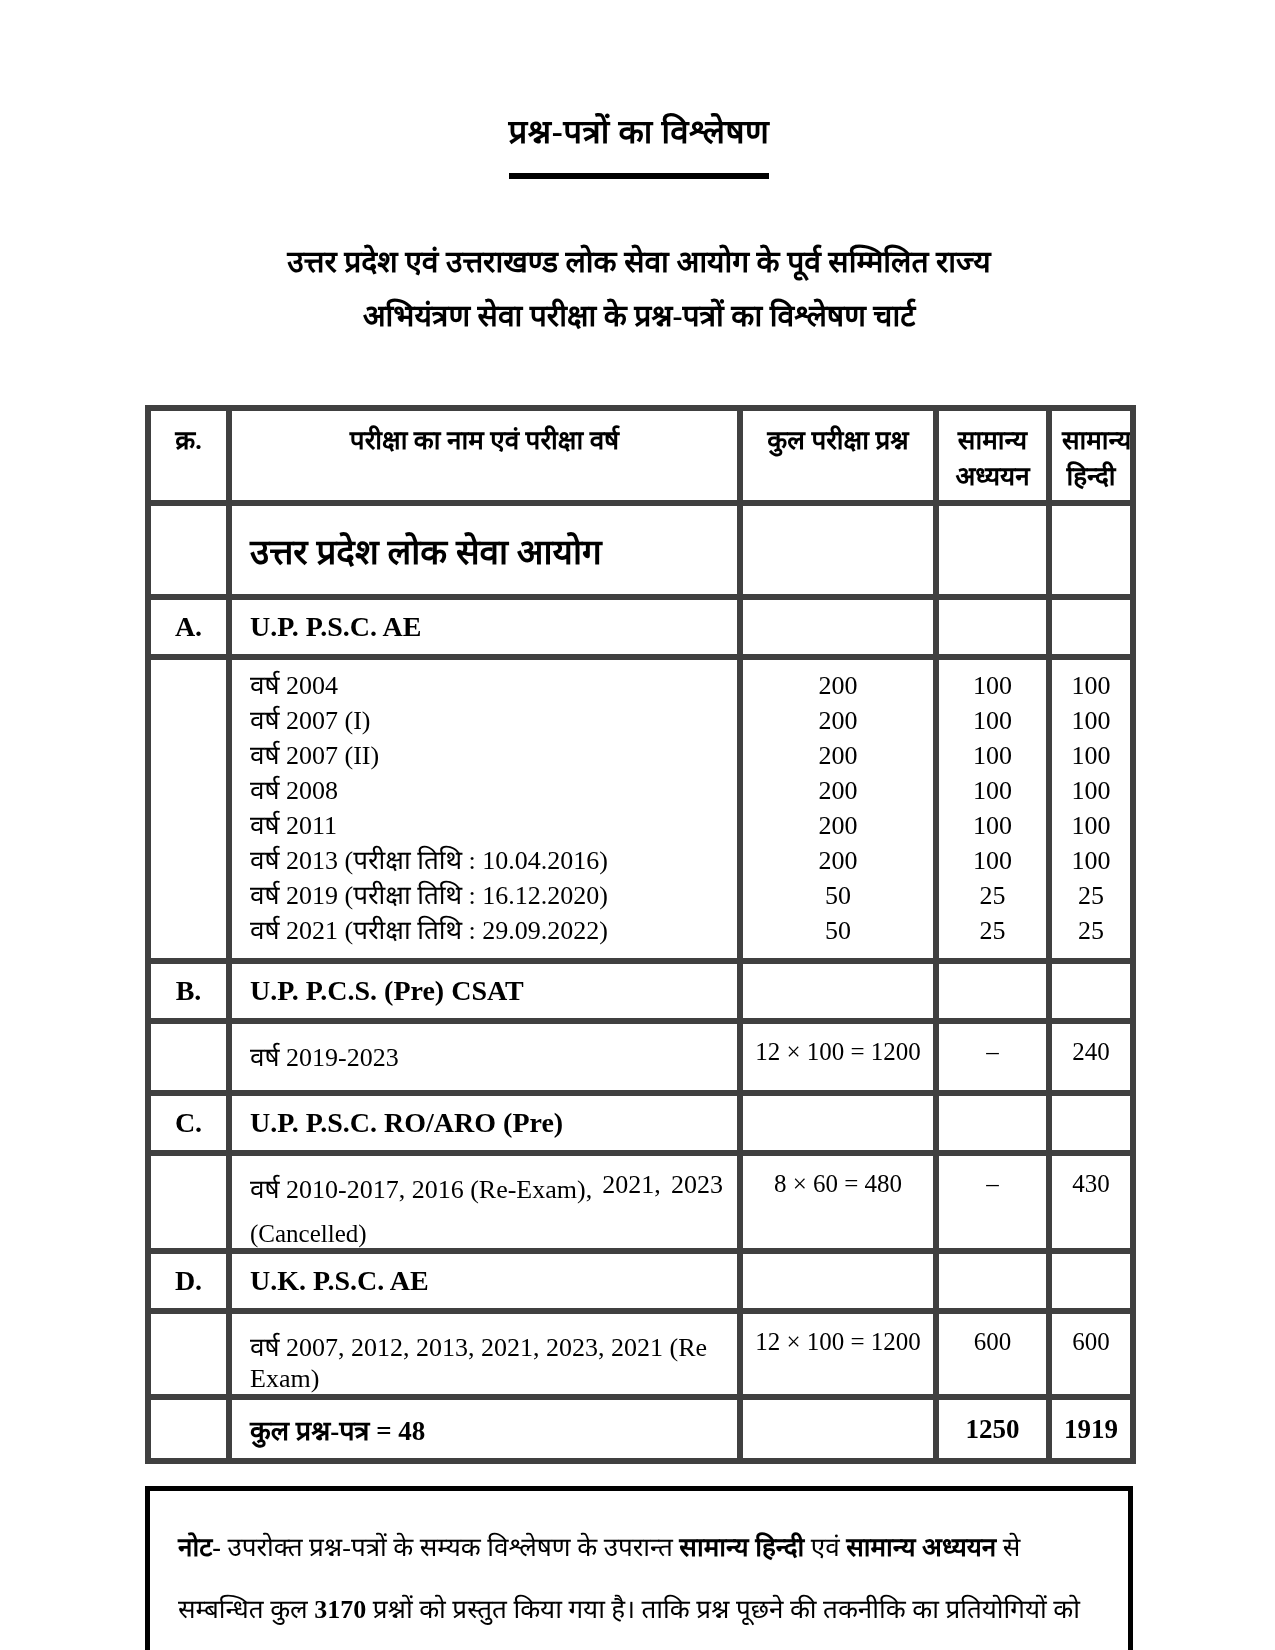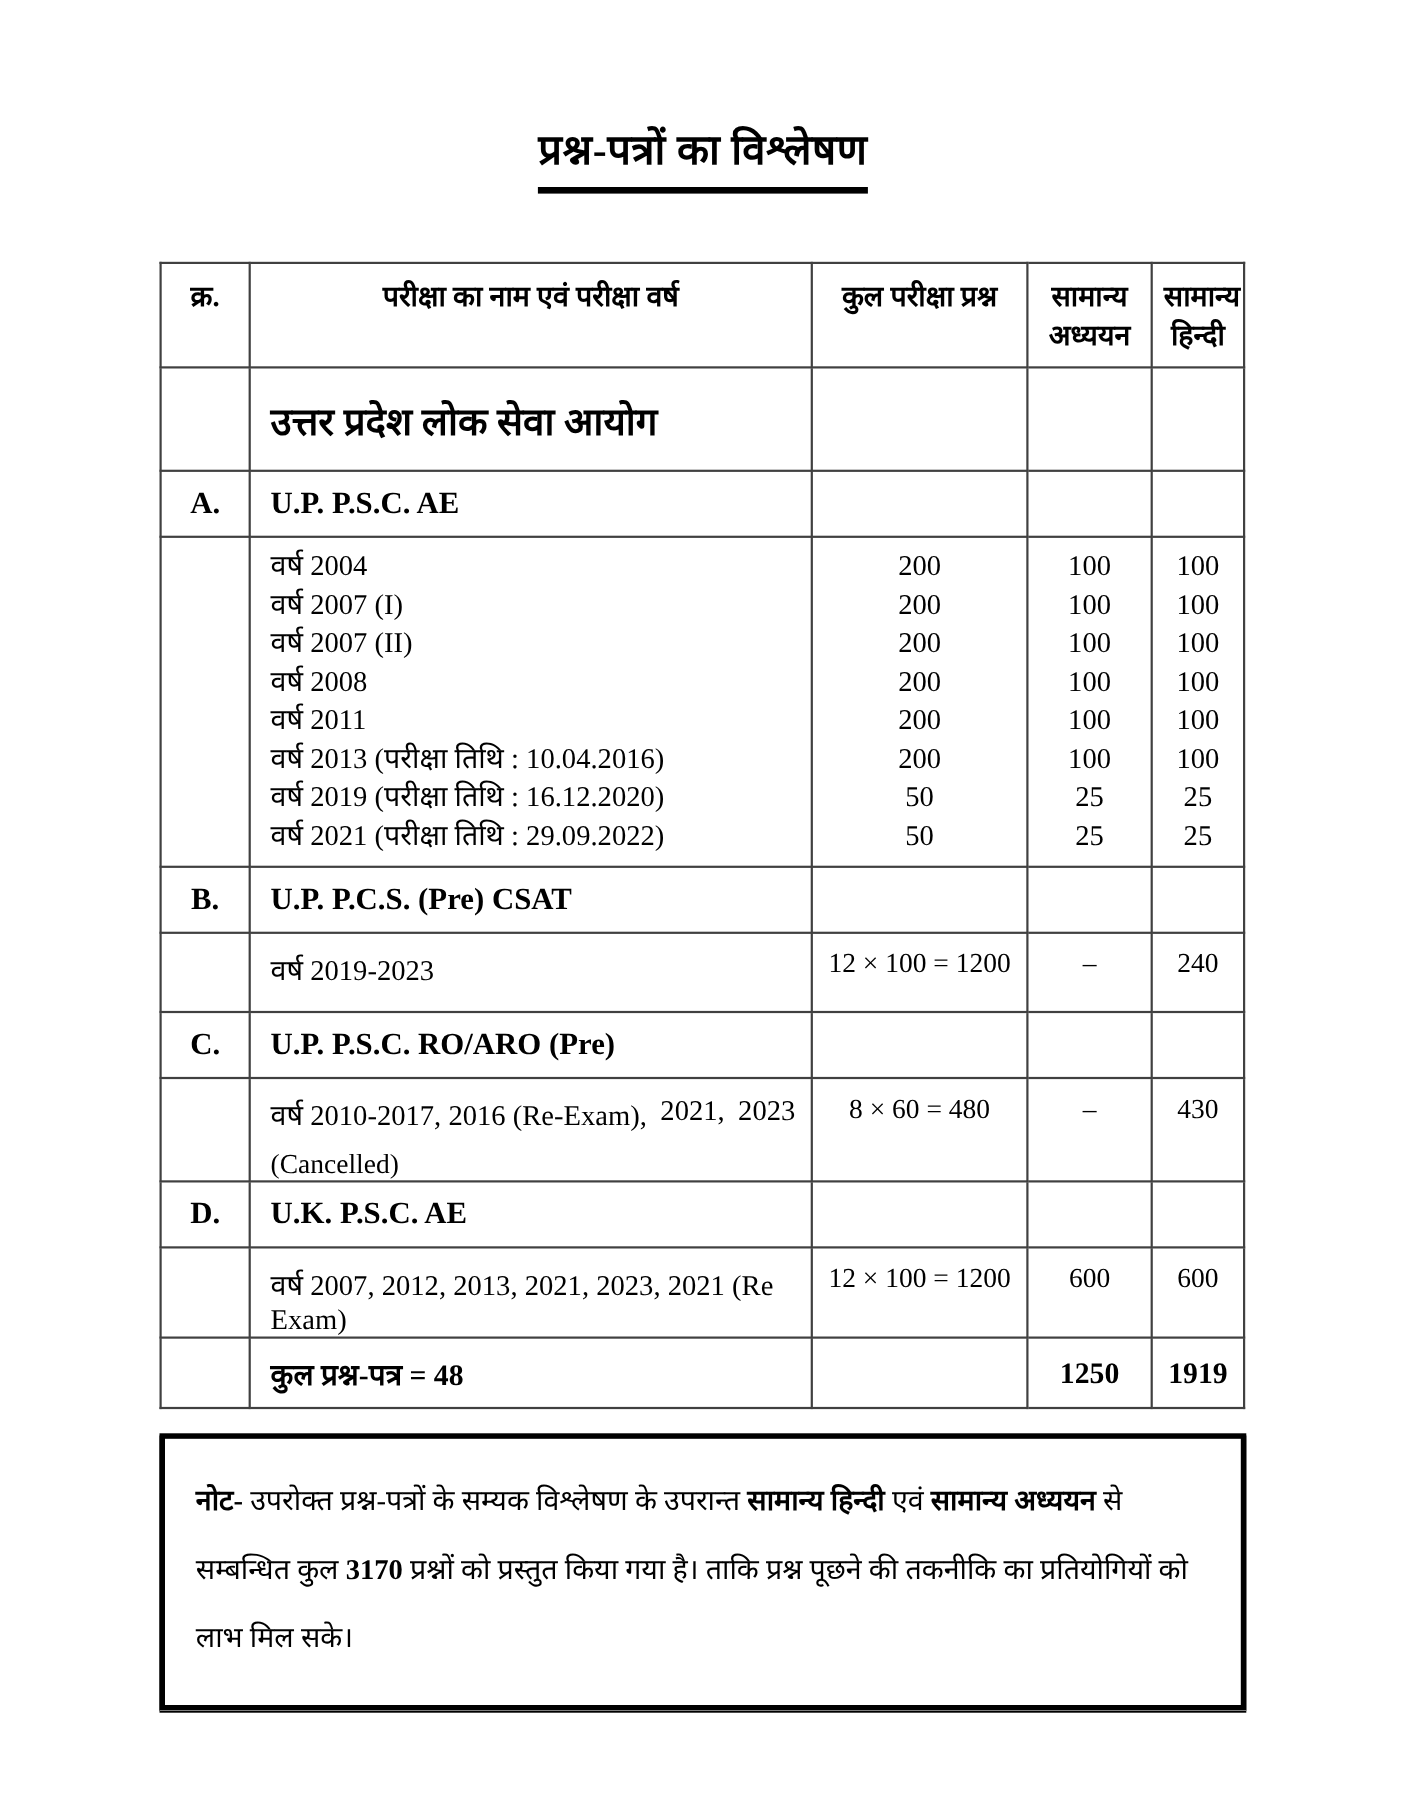--- a/index.html
+++ b/index.html
@@ -12,43 +12,43 @@
   }
   .content {
     position: absolute;
     left: 145px; top: 0;
     width: 988px;
   }
   
   .title-wrap { text-align: center; padding-top: 108px; }
   .title {
     display: inline-block;
-    font-size: 38px;
+    font-size: 33px;
     font-weight: bold;
     letter-spacing: 0.5px;
-    padding-bottom: 10px;
+    padding-bottom: 20px;
     border-bottom: 6px solid #000;
   }
   
   .subtitle {
     margin-top: 56px;
     text-align: center;
     font-size: 30px;
     font-weight: bold;
     line-height: 54px;
   }
   
   table.analysis {
     margin-top: 62px;
     width: 985px;
     border-collapse: collapse;
     table-layout: fixed;
   }
   table.analysis td, table.analysis th {
-    border: 2px solid #404040;
+    border: 6px solid #404040;
     padding: 0 10px;
     font-weight: normal;
     overflow: hidden;
   }
   col.c-sno   { width: 81px;  }
   col.c-name  { width: 511px; }
   col.c-total { width: 196px; }
   col.c-gs    { width: 113px; }
   col.c-hindi { width: 84px;  }
 
@@ -122,20 +122,24 @@
 </style>
 </head>
 <body>
 
 <div class="content">
 
   <div class="title-wrap">
     <div class="title">प्रश्न-पत्रों का विश्लेषण</div>
   </div>
 
+  <div class="subtitle">
+    <div>उत्तर प्रदेश एवं उत्तराखण्ड लोक सेवा आयोग  के पूर्व सम्मिलित राज्य</div>
+    <div>अभियंत्रण सेवा परीक्षा के प्रश्न-पत्रों का विश्लेषण चार्ट</div>
+  </div>
 
   <table class="analysis">
     <colgroup>
       <col class="c-sno">
         <col class="c-name">
         <col class="c-total">
         <col class="c-gs">
         <col class="c-hindi">
     </colgroup>
 

